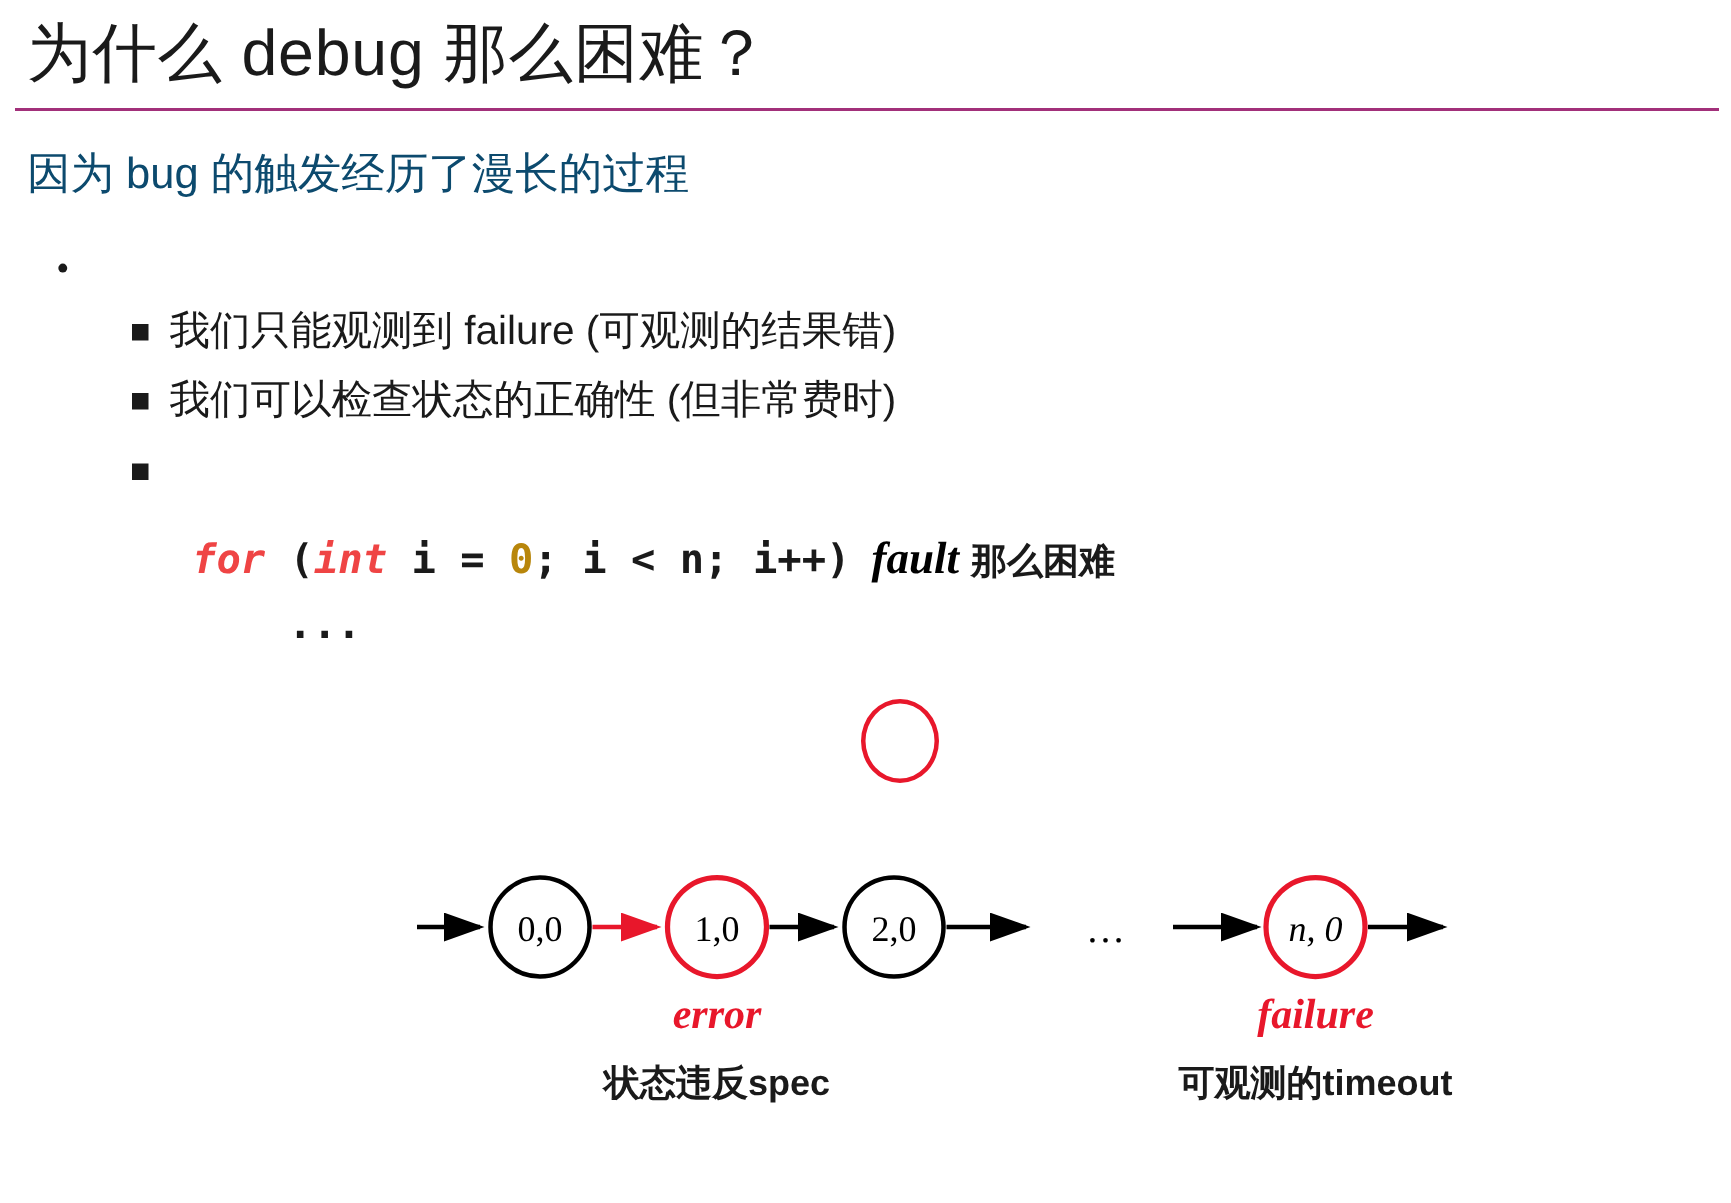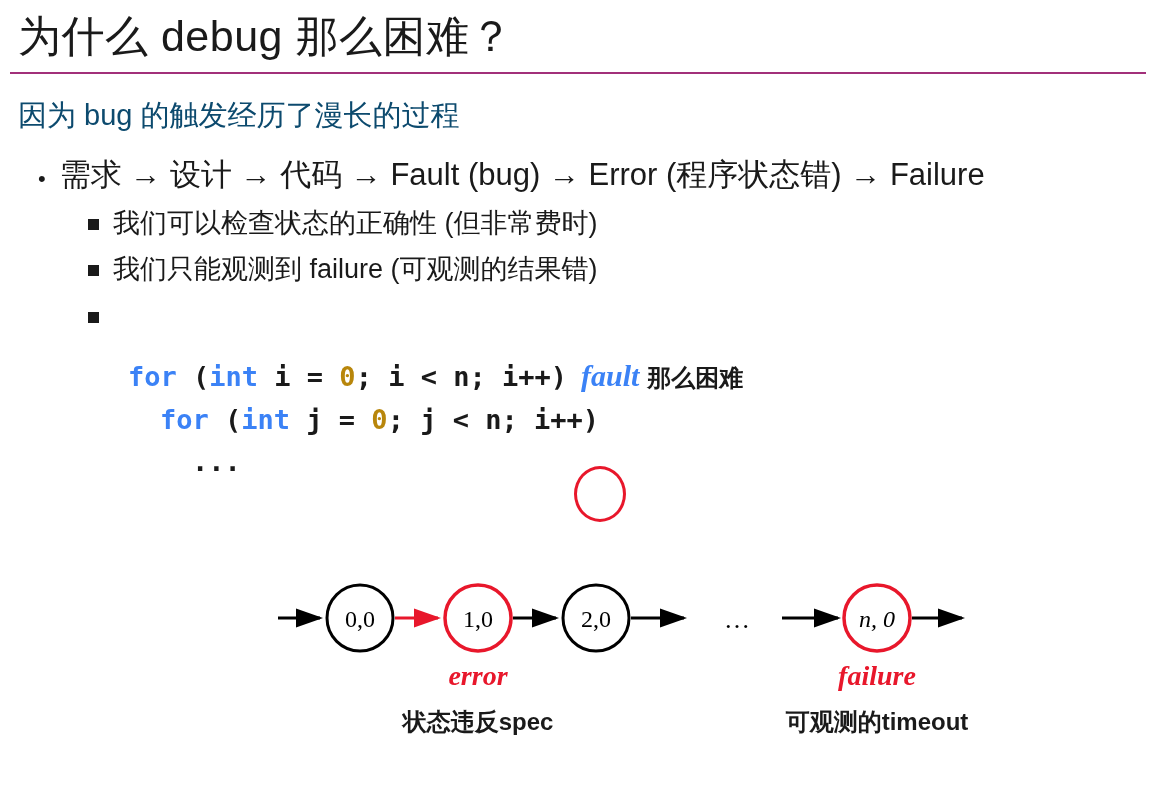--- a/index.html
+++ b/index.html
@@ -71,27 +71,27 @@
     flex: none;
   }
   .code-block {
     font-family: "DejaVu Sans Mono", monospace;
     font-size: 27px;
     font-weight: bold;
     padding: 30px 0 0 128px;
     line-height: 1.55;
     position: relative;
   }
-  .kw { color: #3b82f6; }
+  .kw { color: #ef4444; font-style: italic; }
   .num { color: #b8860b; }
   .code-line { white-space: pre; }
   .indent1 { padding-left: 32px; }
   .indent2 { padding-left: 64px; }
   .annot-fault {
-    color: #3b82f6;
+    color: #000000;
     font-style: italic;
     font-weight: bold;
     font-family: "Liberation Serif", serif;
     font-size: 30px;
     padding-left: 14px;
   }
   .annot-fault-cn {
     color: #1a1a1a;
     font-family: "Liberation Sans", sans-serif;
     font-style: normal;
@@ -129,40 +129,38 @@
 
 <div class="slide">
 
   <div class="title">为什么 debug 那么困难？</div>
   <div class="title-rule"></div>
 
   <div class="subtitle">因为 bug 的触发经历了漫长的过程</div>
 
   <div class="bullet-l1">
     <span class="dot">•</span>
-    <span>需求 → 设计 → 代码 → Fault (bug) → Error (程序状态错) → Failure</span>
+  </div>
+
+  <div class="bullet-l2">
+    <span class="sq"></span>
+    <span>我们只能观测到 failure (可观测的结果错)</span>
   </div>
 
   <div class="bullet-l2">
     <span class="sq"></span>
     <span>我们可以检查状态的正确性 (但非常费时)</span>
   </div>
 
   <div class="bullet-l2">
     <span class="sq"></span>
-    <span>我们只能观测到 failure (可观测的结果错)</span>
-  </div>
-
-  <div class="bullet-l2">
-    <span class="sq"></span>
   </div>
 
   <div class="code-block">
     <div class="code-line"><span class="kw">for</span><span> (</span><span class="kw">int</span><span> i = </span><span class="num">0</span><span>; i &lt; n; i++)</span><span class="annot-fault">fault</span><span class="annot-fault-cn">那么困难</span></div>
-    <div class="code-line indent1"><span class="kw">for</span><span> (</span><span class="kw">int</span><span> j = </span><span class="num">0</span><span>; j &lt; n; i++)</span></div>
     <div class="code-line indent2">...</div>
   </div>
 
   <div class="circle-mark" style="left:574px; top:466px; width:52px; height:56px;"></div>
 
   <div class="diagram">
     <svg width="1154" height="200" viewBox="0 0 1154 200" xmlns="http://www.w3.org/2000/svg">
       <defs>
         <marker id="arrowB" markerWidth="10" markerHeight="10" refX="8" refY="3.2" orient="auto">
           <path d="M0,0 L9,3.2 L0,6.4 z" fill="#000000"></path>

